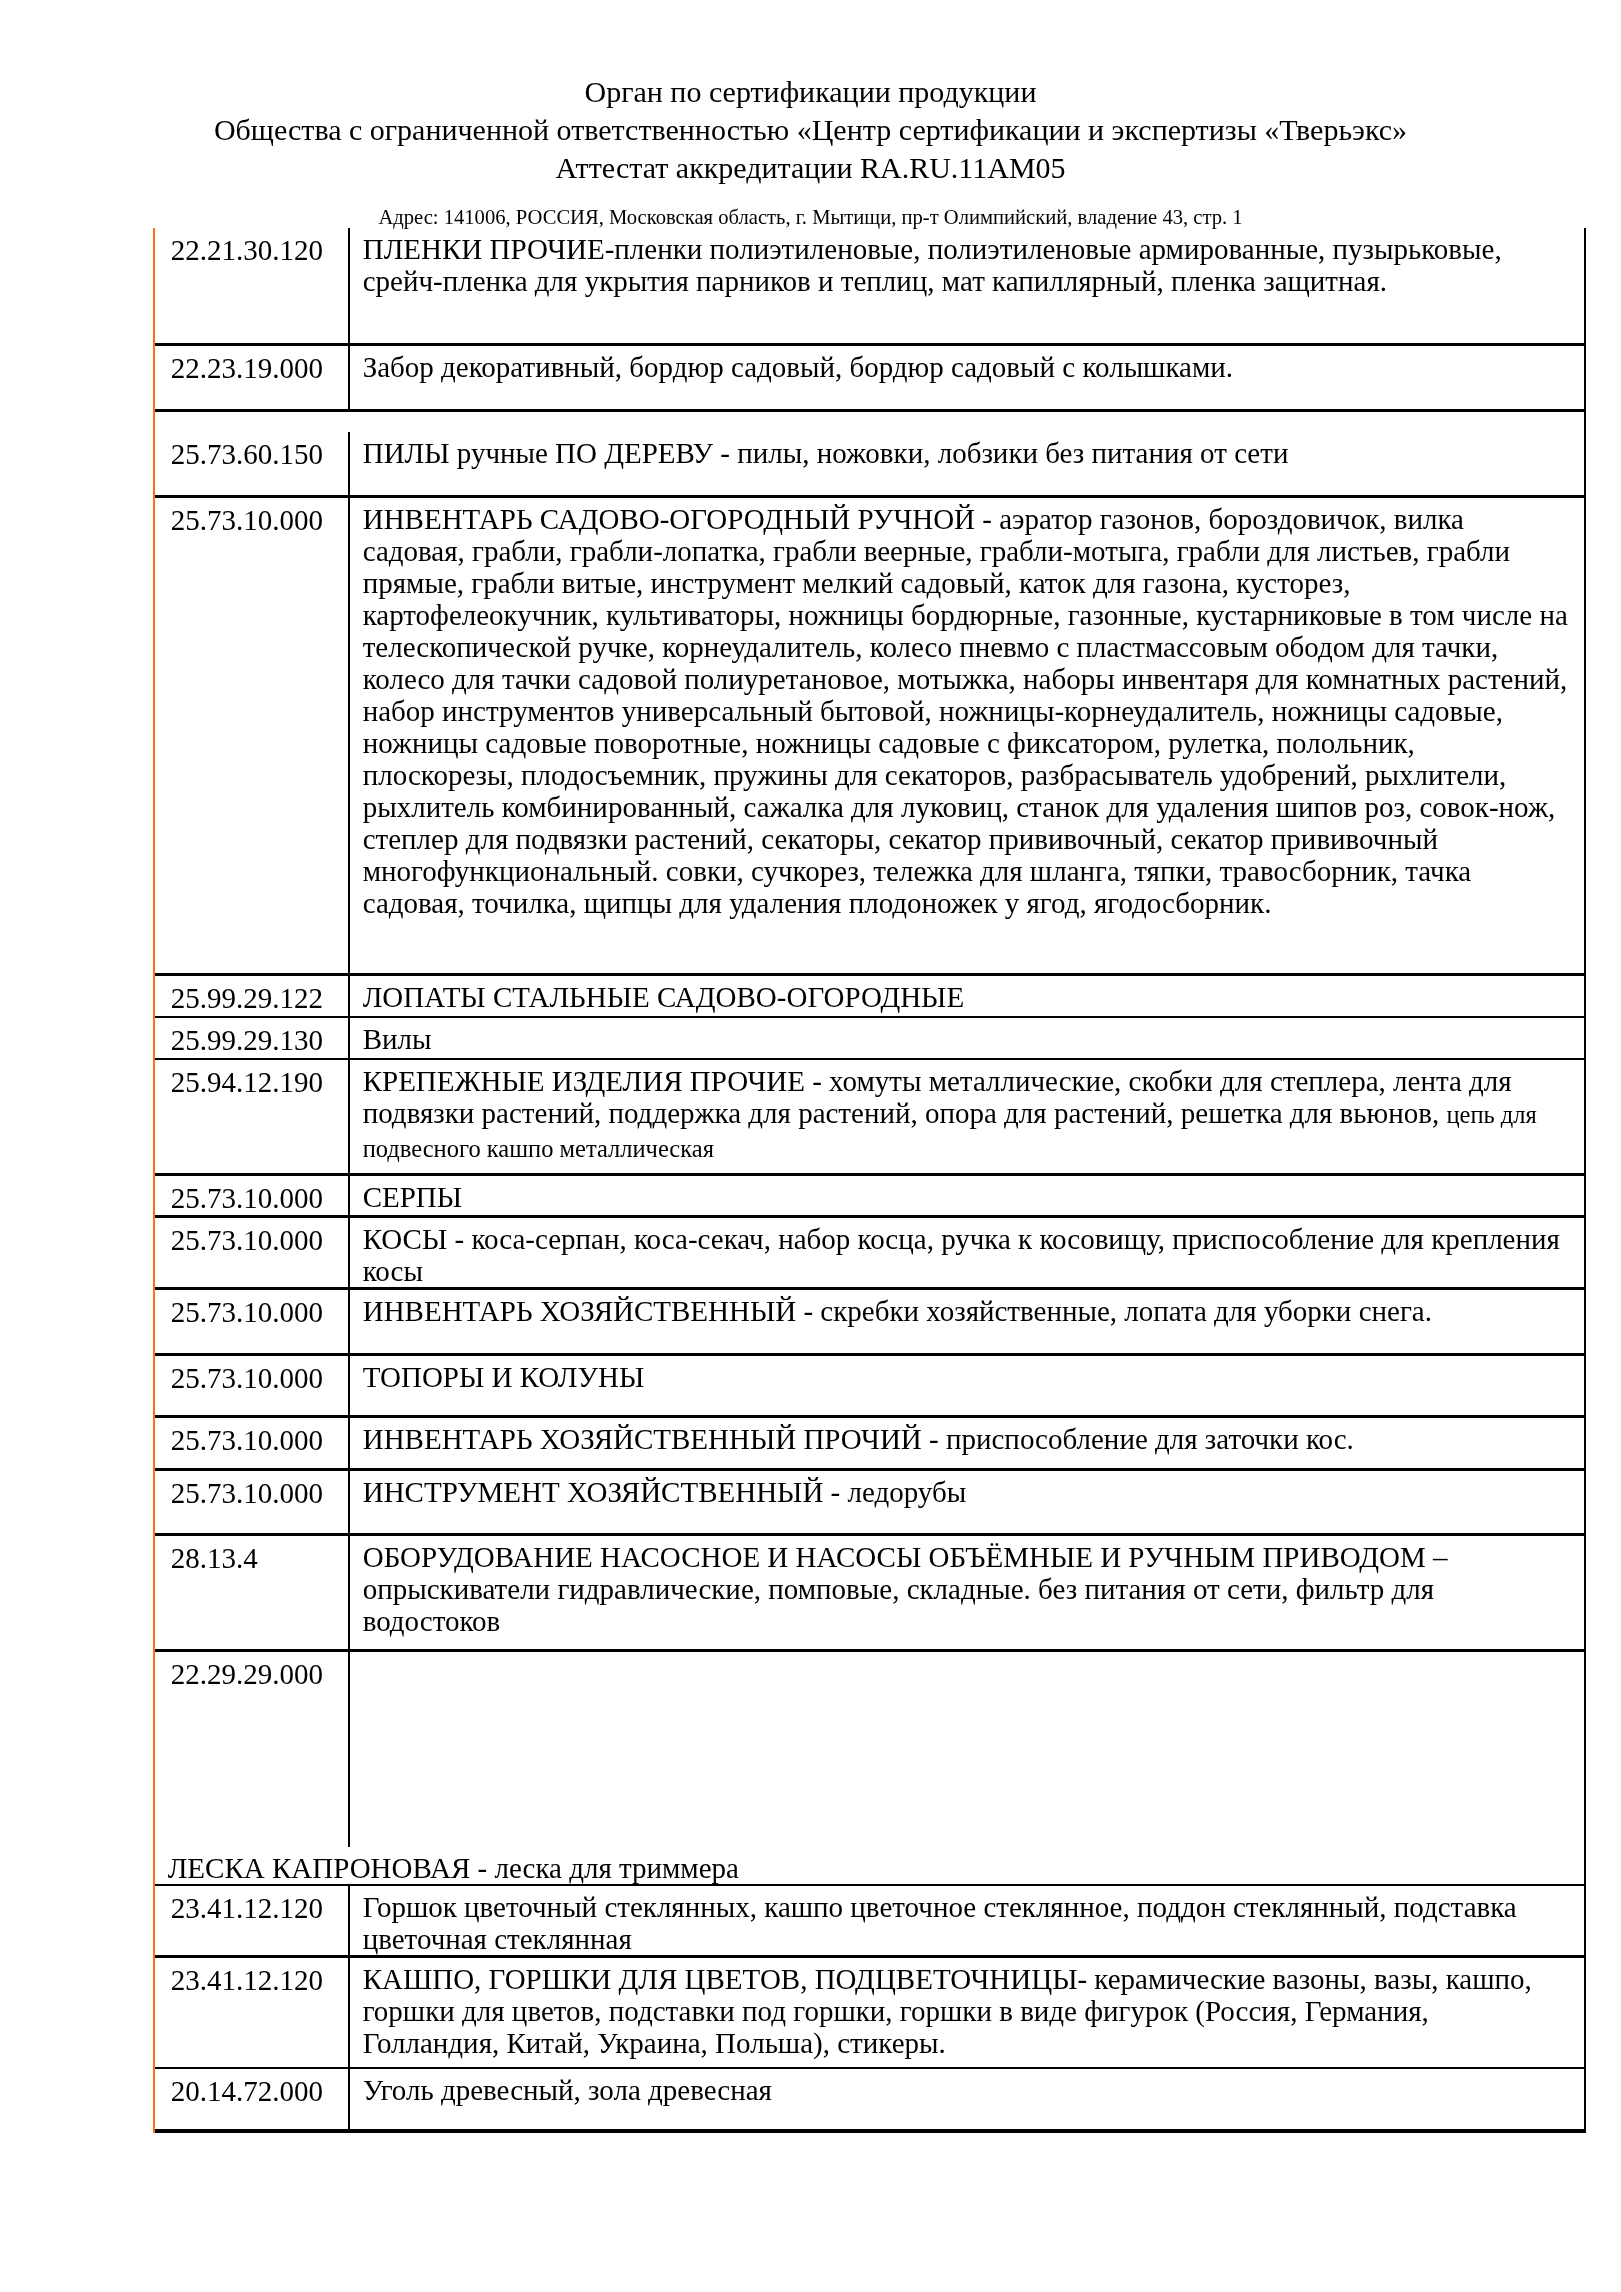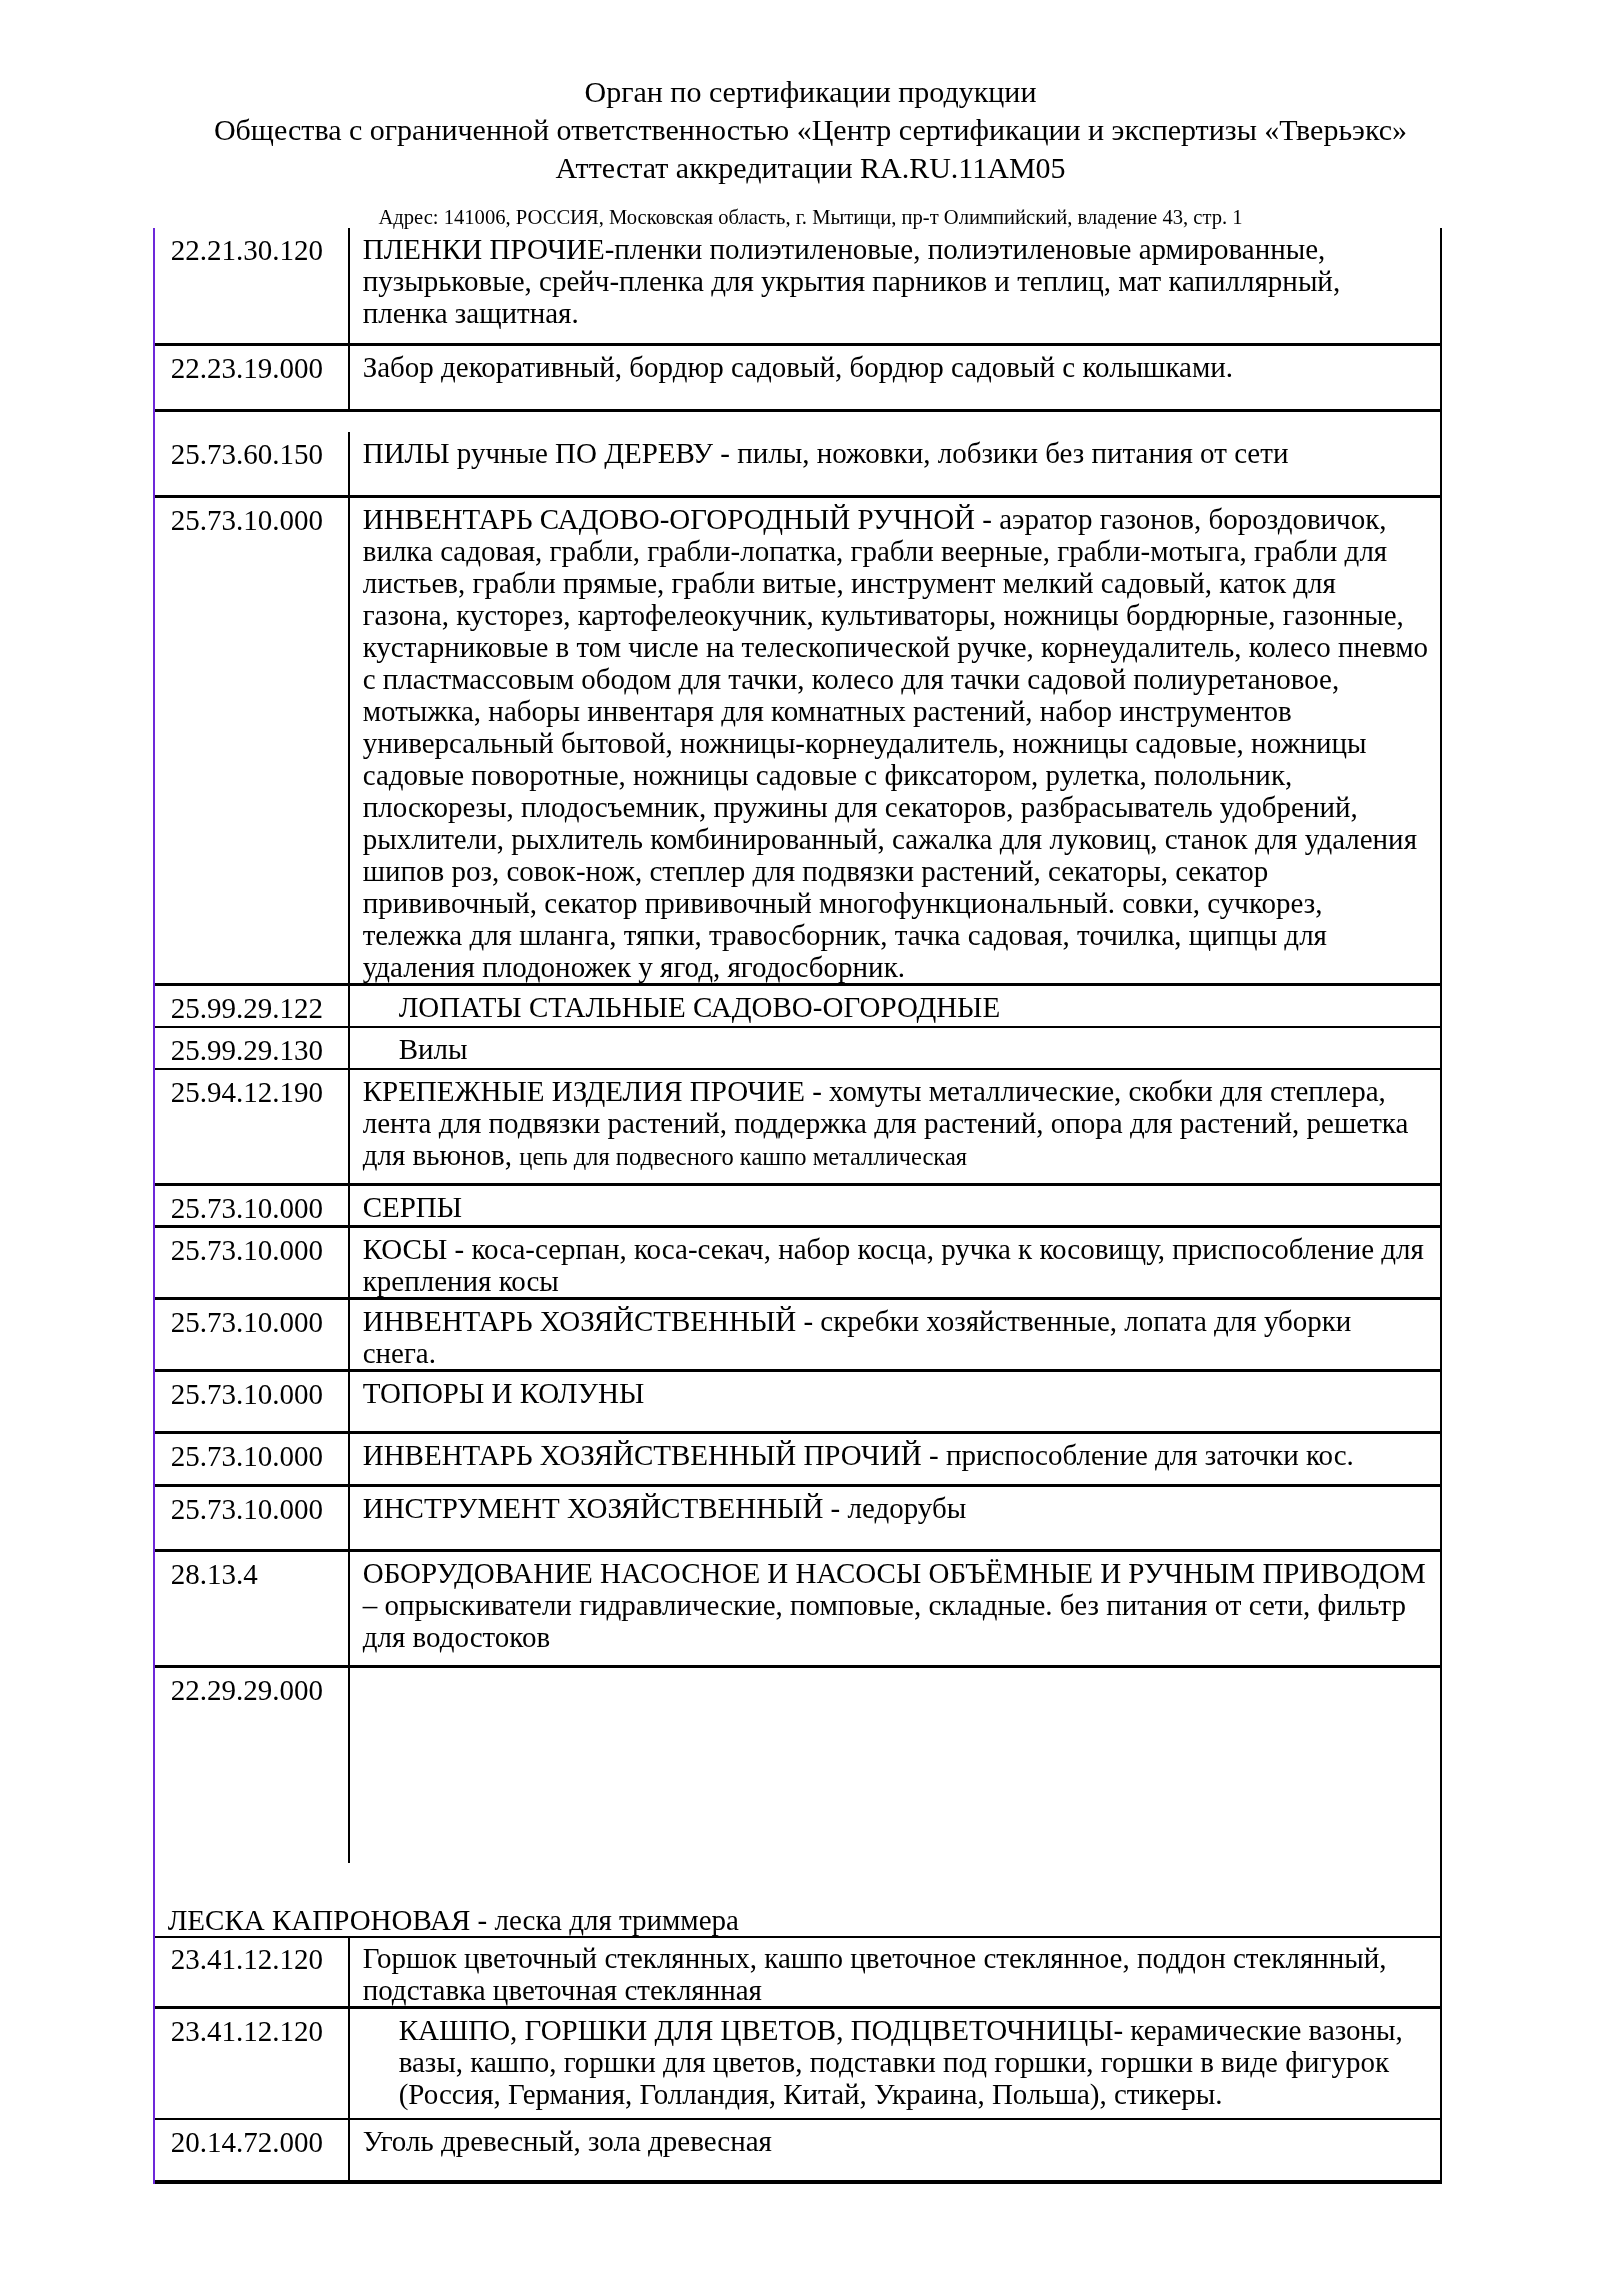--- a/index.html
+++ b/index.html
@@ -30,31 +30,31 @@
   .h-address {
     font-size: 20.6px;
     line-height: 27.4px;
     margin-top: 17px;
     white-space: nowrap;
   }
   .cert-table {
     position: absolute;
     left: 153px;
     top: 228px;
-    width: 1289px;
-    border-left: 2px solid #6d28d9;
+    width: 1433px;
+    border-left: 2px solid #f97316;
     border-right: 2px solid #000;
     box-sizing: border-box;
   }
   .t-row {
     display: flex;
     border-bottom: 3.9px solid #000;
     box-sizing: border-box;
   }
-  .t-row.thin  { border-bottom-width: 2px; gap: 36px; }
+  .t-row.thin  { border-bottom-width: 2px; }
   .t-row.last  { border-bottom-width: 4.9px; }
   .cell-code {
     width: 195px;
     flex: 0 0 195px;
     box-sizing: border-box;
     border-right: 2px solid #000;
     padding: 5.9px 3.9px 0 15.7px;
     font-size: 29px;
     line-height: 32px;
     white-space: nowrap;

